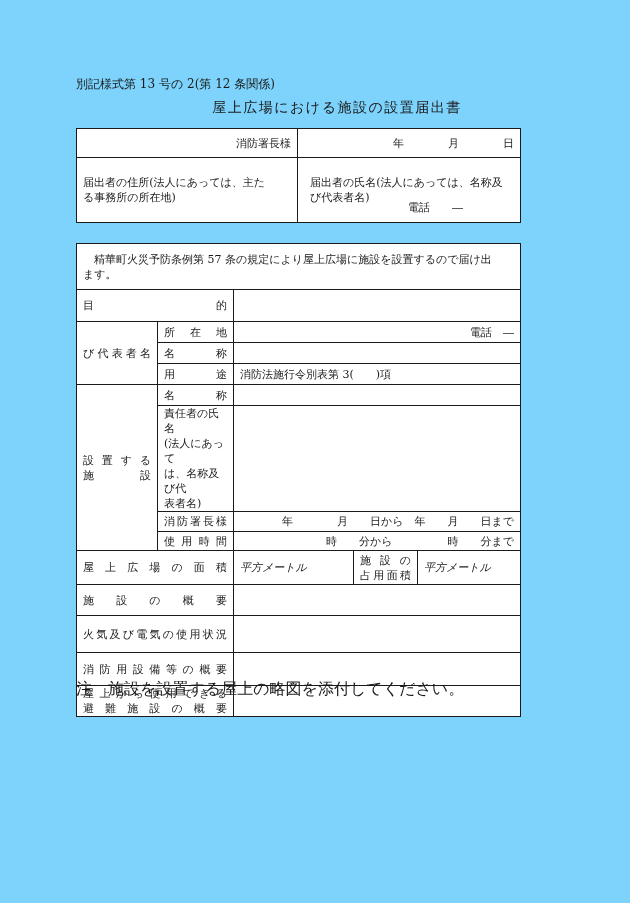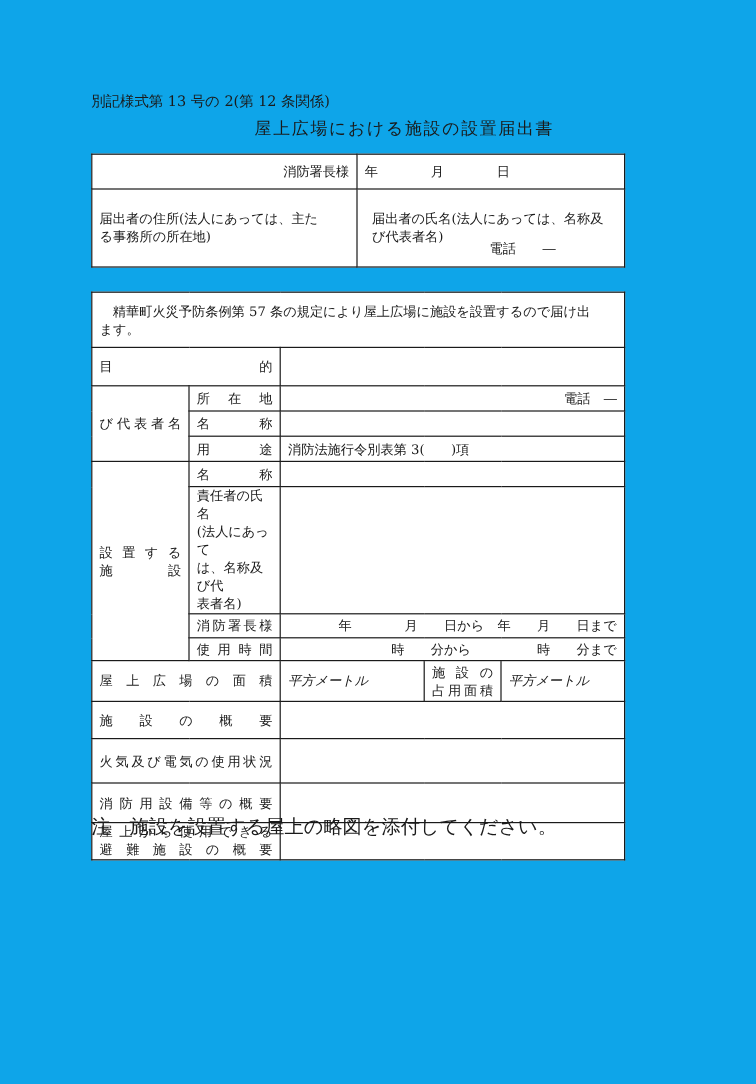--- a/index.html
+++ b/index.html
@@ -4,21 +4,21 @@
 <style>
   html, body {
     margin: 0;
     padding: 0;
     background: #ffffff;
   }
   .page {
     position: relative;
     width: 630px;
     height: 903px;
-    background: #0ea5e9;
+    background: #7dd3fc;
     color: #1a1a1a;
     font-family: "DejaVu Serif", "Liberation Serif", serif;
     font-size: 11px;
     overflow: hidden;
   }
   .form-number {
     position: absolute;
     left: 76px;
     top: 76px;
     font-size: 12px;
@@ -57,21 +57,21 @@
   
   .jlab {
     text-align: justify;
     text-align-last: justify;
     white-space: pre-line;
     padding: 0 5px;
   }
   .pre { white-space: pre-line; }
   .top { vertical-align: top; padding-top: 3px; }
   .addressee { text-align: right; padding-right: 13px; margin-top: 36px; }
-  .dateline  { padding-right: 10px; }
+  .dateline  { text-align: right; padding-right: 10px; }
   .namecell { position: relative; vertical-align: top; padding: 0; }
   .namecell .nlabel { padding: 3px 6px; white-space: pre-line; }
   .namecell .phone { position: absolute; right: 57px; bottom: 7px; white-space: pre; }
   .preamble {
     vertical-align: top;
     padding: 4px 6px 0 6px;
     line-height: 16px;
     white-space: pre-line;
   }
   .vright { text-align: right; padding-right: 4px; white-space: pre; }

